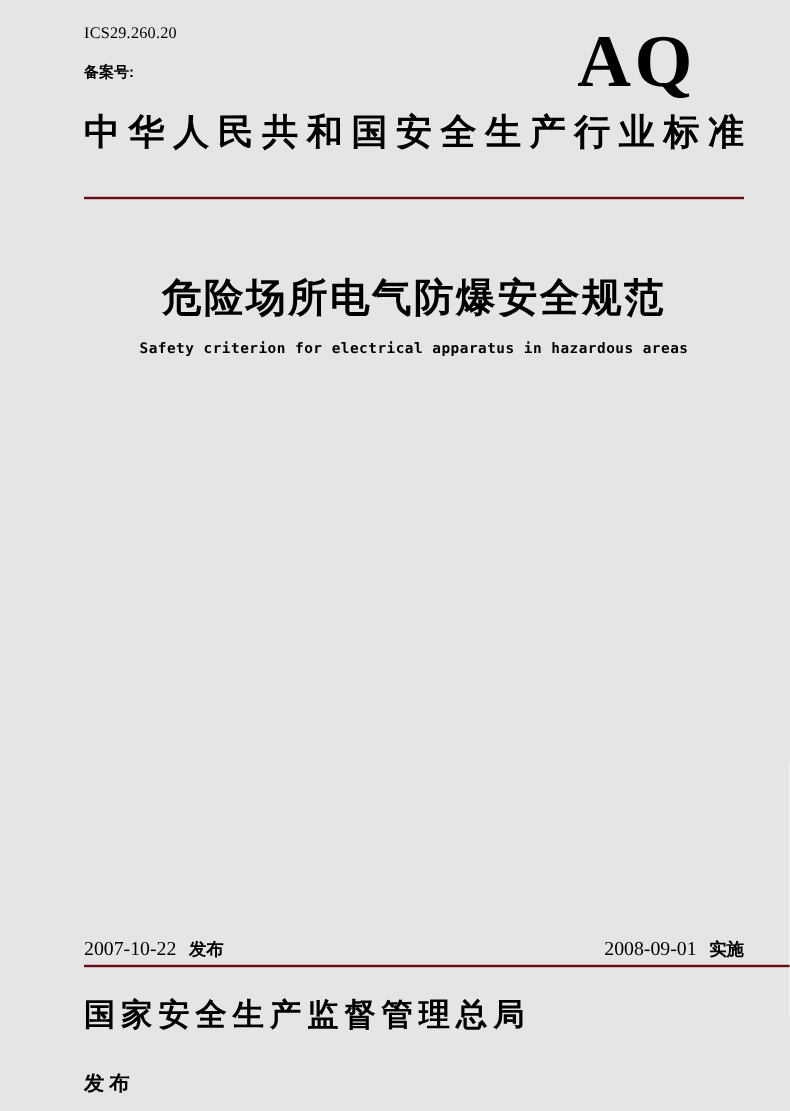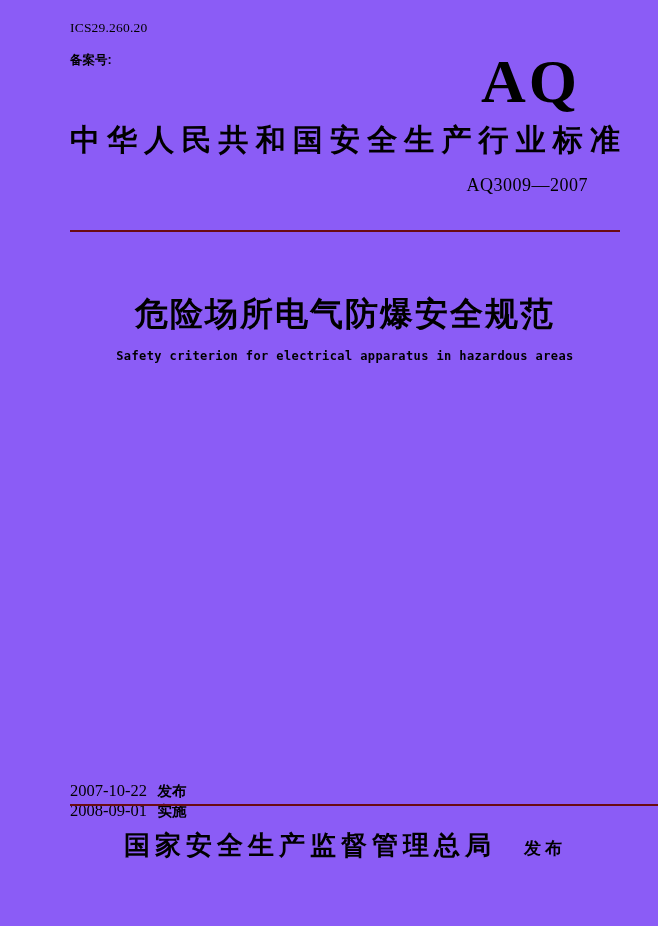--- a/index.html
+++ b/index.html
@@ -8,21 +8,21 @@
     width: 658px;
     height: 926px;
     position: relative;
     font-family: "Liberation Sans", sans-serif;
     color: #000000;
     overflow: hidden;
   }
   .page {
     position: absolute;
     inset: 0;
-    background: #8b5cf6;
+    background: #e5e5e5;
     padding: 18px 38px 0 70px;
   }
 
   
   .header {
     display: flex;
     justify-content: space-between;
     align-items: flex-start;
   }
   .meta-block { padding-top: 2px; }
@@ -35,21 +35,21 @@
     margin-top: 16px;
     font-size: 12.5px;
     font-weight: bold;
   }
   .logo {
     font-family: "Liberation Serif", serif;
     font-weight: bold;
     font-size: 62px;
     line-height: 1;
     letter-spacing: 3px;
-    margin-top: 32px;
+    margin-top: 3px;
     margin-right: 40px;
   }
 
   
   .standard-type {
     margin-top: 8px;
     width: 550px;
     font-size: 30px;
     font-weight: 600;
     line-height: 1.3;
@@ -92,21 +92,20 @@
 
   
   .dates-row {
     position: absolute;
     left: 70px;
     right: 38px;
     top: 781px;
     display: flex;
     justify-content: space-between;
     align-items: baseline;
-    flex-direction: column;
   }
   .date-item { white-space: nowrap; }
   .date-value {
     font-family: "Liberation Serif", serif;
     font-size: 16.5px;
   }
   .date-label {
     font-size: 14.5px;
     font-weight: bold;
     margin-left: 6px;
@@ -119,20 +118,21 @@
   }
   .issuer-row {
     position: absolute;
     left: 70px;
     right: 38px;
     top: 828px;
     display: flex;
     justify-content: center;
     align-items: baseline;
     gap: 28px;
+    flex-direction: column;
   }
   .issuer-name {
     font-size: 26px;
     font-weight: bold;
     letter-spacing: 5px;
     white-space: nowrap;
   }
   .issuer-action {
     font-size: 17px;
     font-weight: bold;
@@ -148,21 +148,20 @@
   <div class="header">
     <div class="meta-block">
       <div class="ics-code">ICS29.260.20</div>
       <div class="record-number">备案号:</div>
     </div>
     <div class="logo">AQ</div>
   </div>
 
   <div class="standard-type">中华人民共和国安全生产行业标准</div>
 
-  <div class="standard-code">AQ3009—2007</div>
 
   <hr class="rule rule-top">
 
   <div class="title-zh">危险场所电气防爆安全规范</div>
 
   <div class="title-en">Safety criterion for electrical apparatus in hazardous areas</div>
 
   <div class="dates-row">
     <div class="date-item">
       <span class="date-value">2007-10-22</span>

